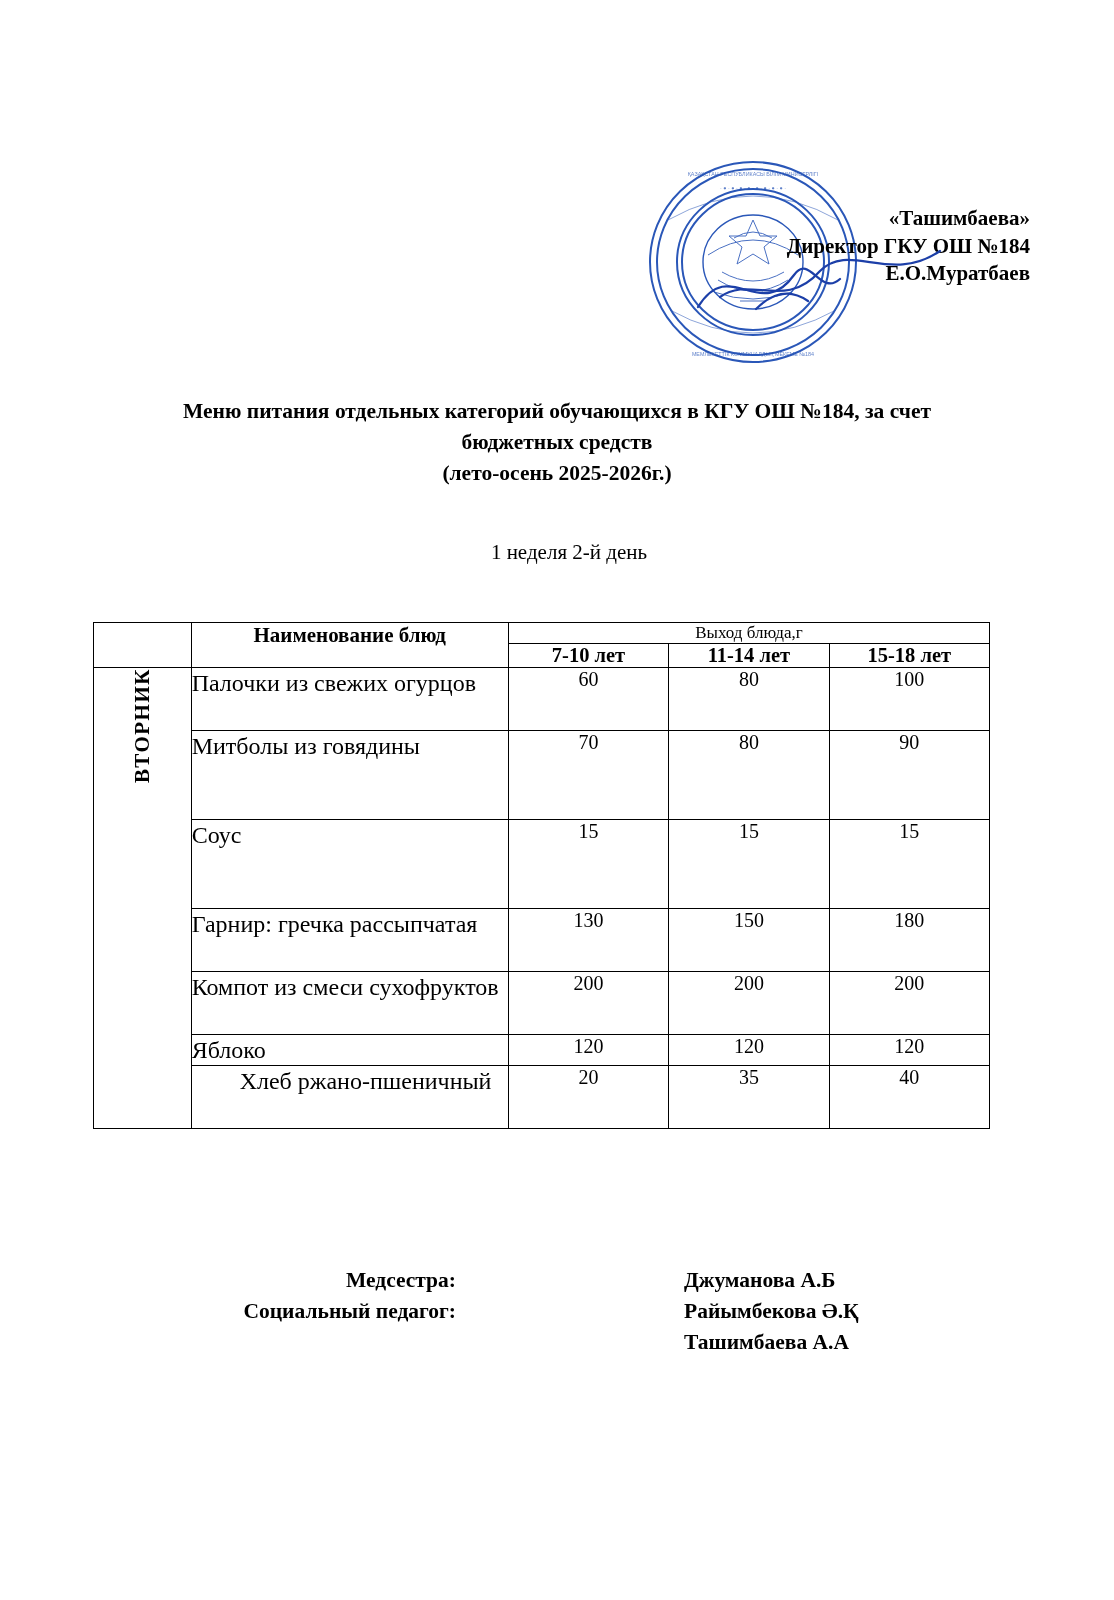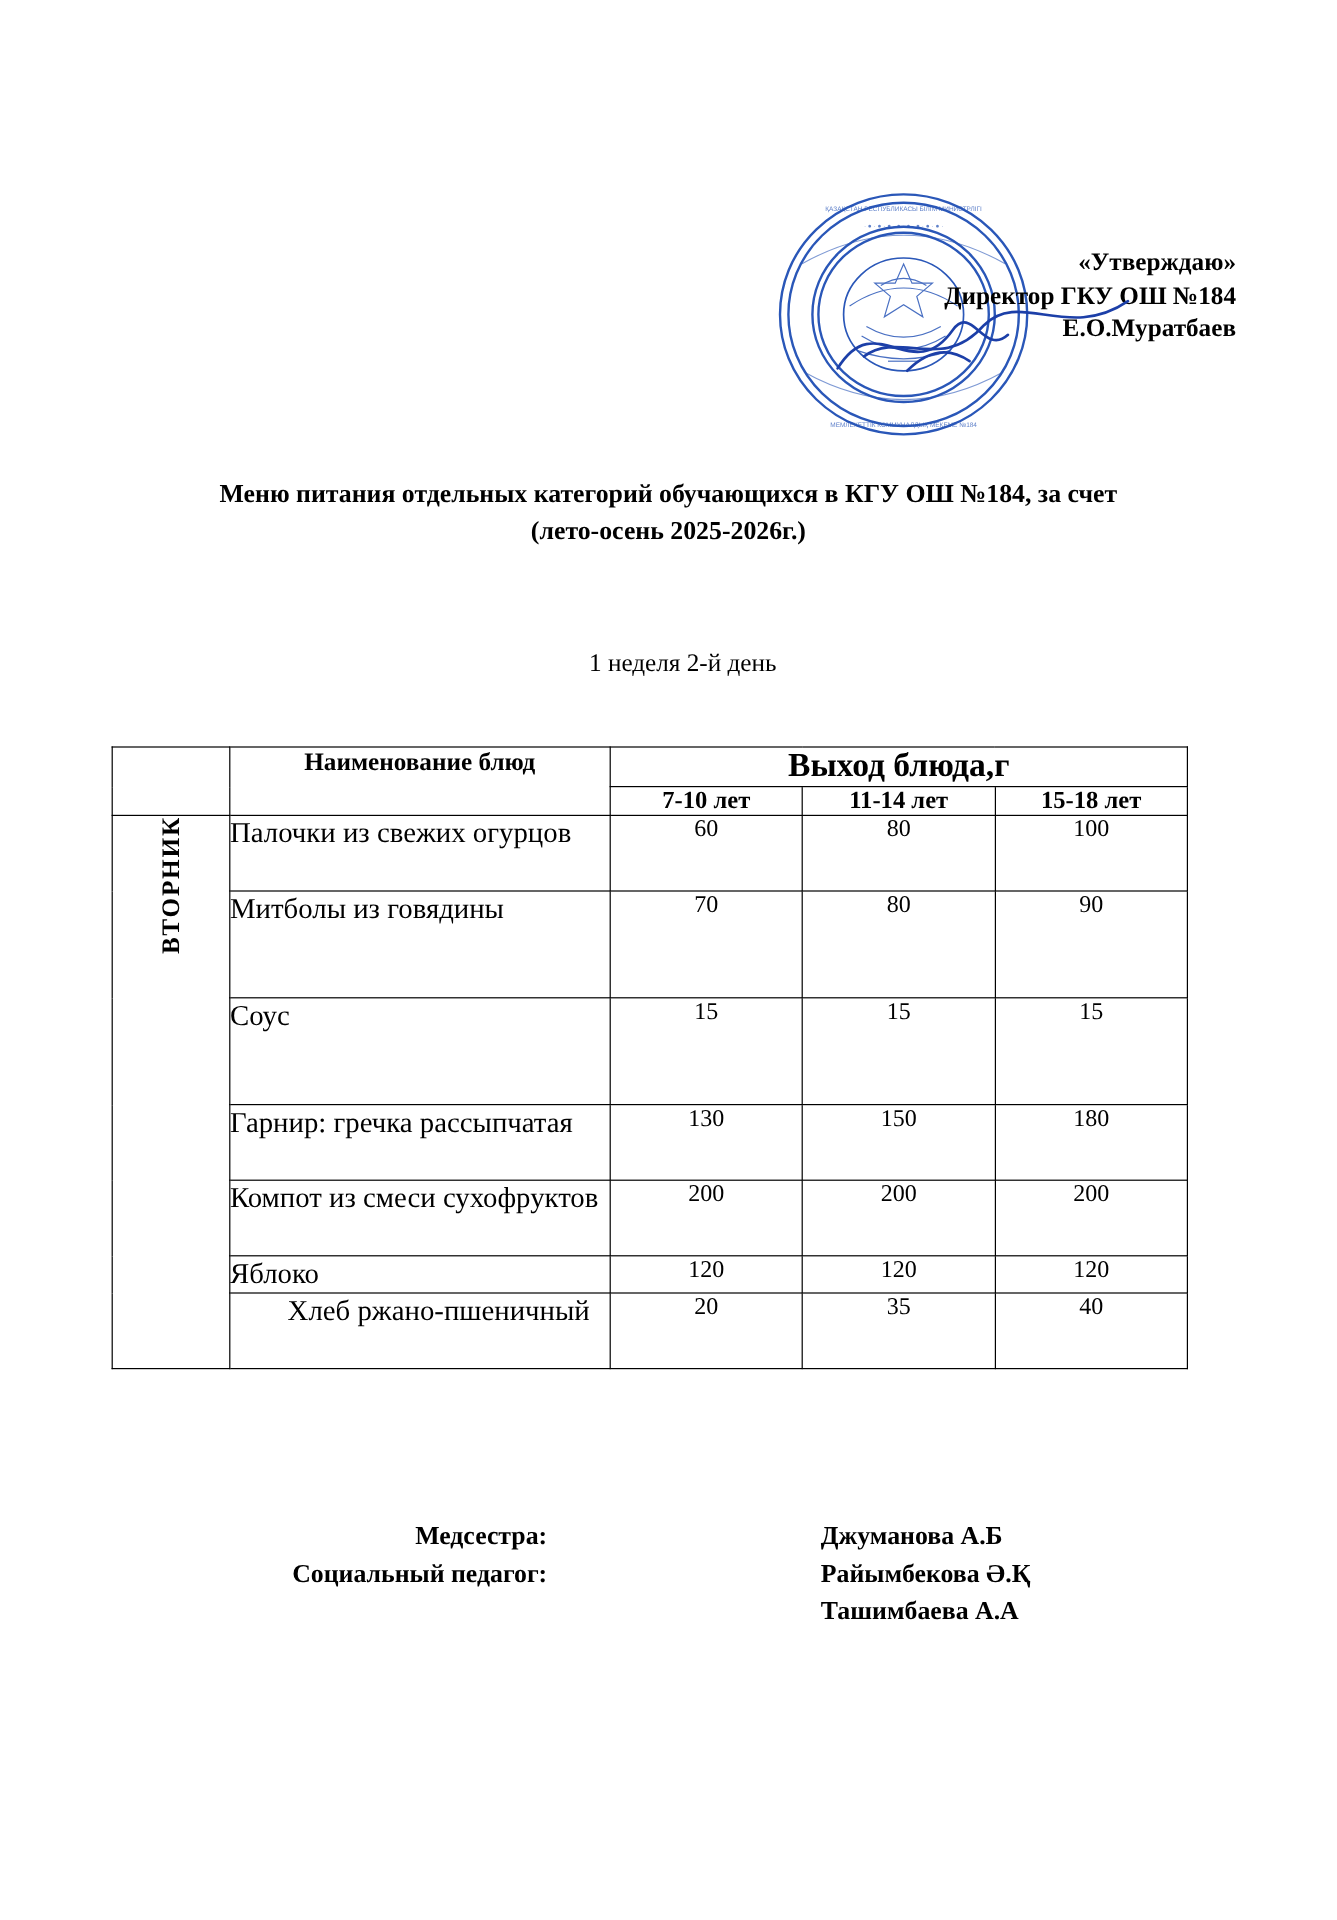--- a/index.html
+++ b/index.html
@@ -93,22 +93,22 @@
     padding: 0;
     vertical-align: top;
     margin-left: 40px;
   }
   .col-day     { width: 98px; }
   .col-dish    { width: 318px; }
   .col-age     { width: 161px; }
 
   .hdr-out {
     text-align: center;
-    font-weight: bold;
-    font-size: 28px;
+    font-weight: normal;
+    font-size: 17px;
     padding: 8px 0 9px 0;
     vertical-align: middle;
   }
   .hdr-dish {
     text-align: center;
     font-weight: bold;
     font-size: 21px;
     vertical-align: middle;
     padding: 4px 6px;
   }
@@ -210,27 +210,28 @@
     <svg viewBox="0 0 260 80" width="260" height="80" aria-hidden="true">
       <g fill="none" stroke="#1c3fa8" stroke-width="2.2" stroke-linecap="round">
         <path d="M8 62 C 40 10, 70 78, 104 30 C 120 8, 130 52, 150 34"></path>
         <path d="M30 52 C 60 30, 95 66, 130 26 C 160 -4, 200 40, 250 6"></path>
         <path d="M66 64 q26 -26 52 -8"></path>
       </g>
     </svg>
   </div>
 
   <div class="approval">
-    <div>«Утверждаю»</div>
+    <div>«Ташимбаева»</div>
     <div>Директор ГКУ ОШ №184</div>
     <div>Е.О.Муратбаев</div>
   </div>
 
   <div class="doc-title">
     <div>Меню питания отдельных категорий обучающихся в КГУ ОШ №184, за счет</div>
+    <div>бюджетных средств</div>
     <div>(лето-осень 2025-2026г.)</div>
   </div>
 
   <div class="day-title">1 неделя 2-й день</div>
 
   <table class="menu-table">
     <colgroup>
       <col class="col-day">
         <col class="col-dish">
       <col class="col-age">

